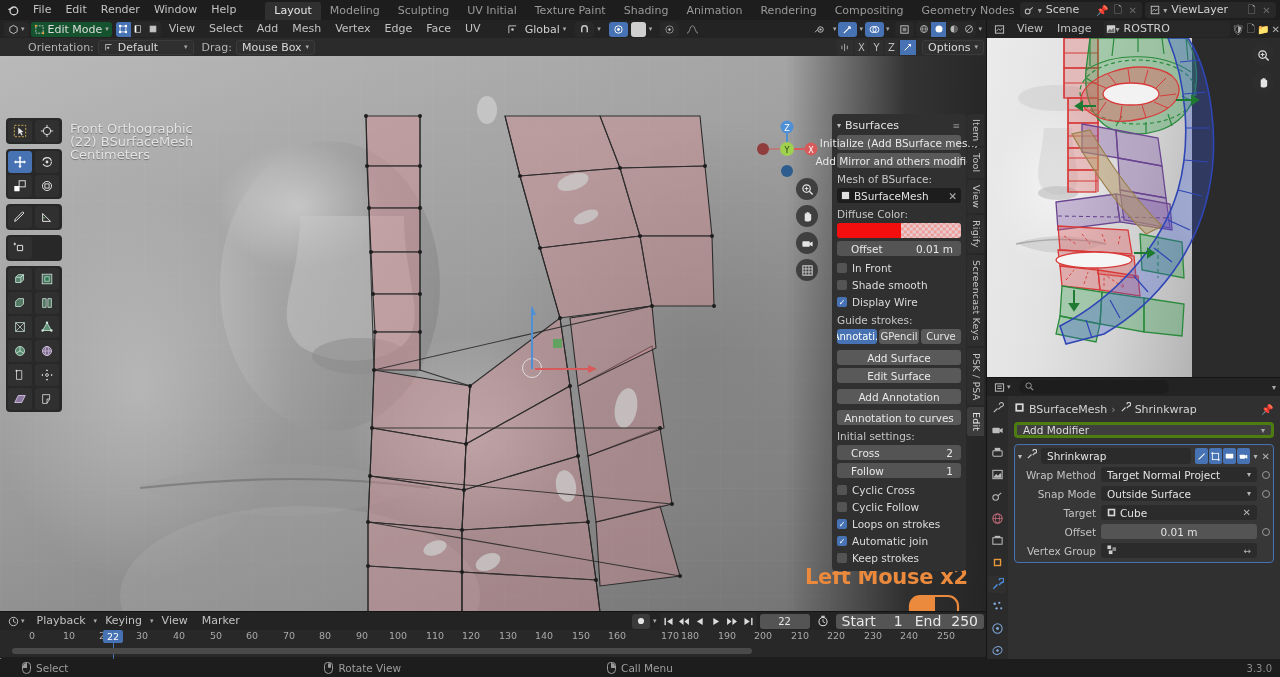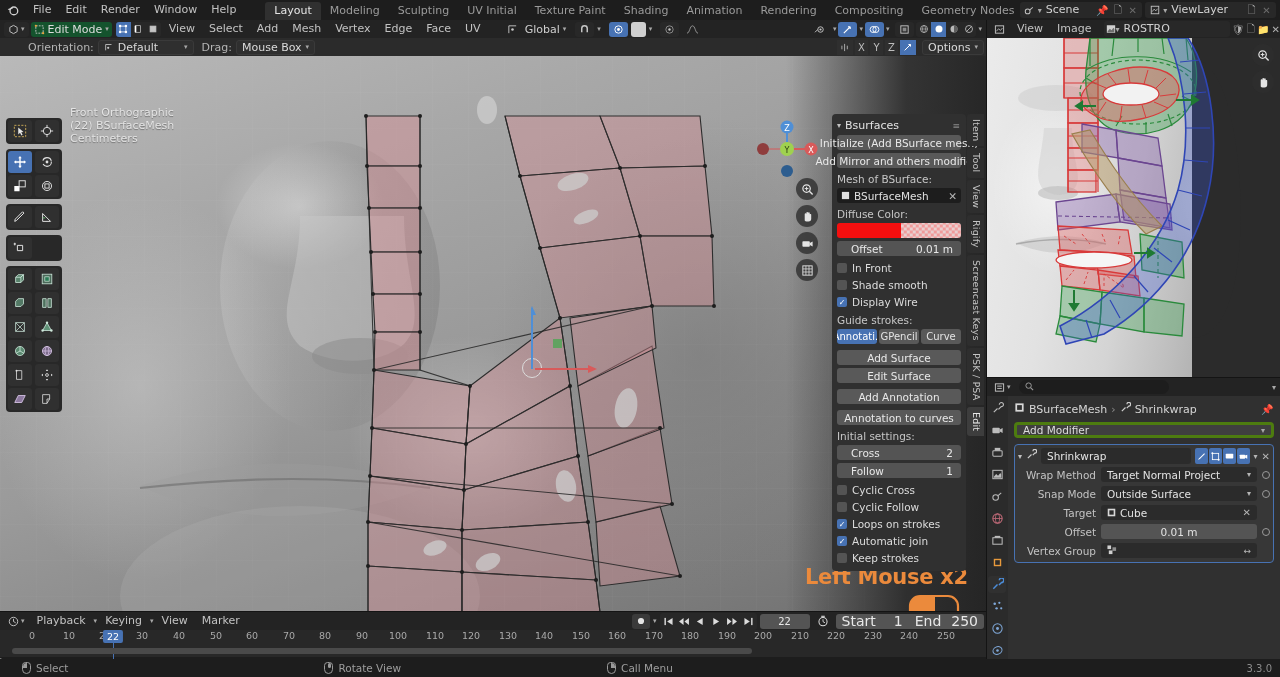--- a/index.html
+++ b/index.html
@@ -76,21 +76,21 @@
     background-image:
       linear-gradient(rgba(255,255,255,0.045) 1px, transparent 1px),
       linear-gradient(90deg, rgba(255,255,255,0.045) 1px, transparent 1px);
     background-size: 36px 36px;
     opacity:0.55;
   }
   .vp-dark-right {
     position:absolute; right:0; top:0; width:200px; height:556px;
     background:linear-gradient(90deg, rgba(40,40,40,0) 0%, rgba(40,40,40,0.9) 60%, rgba(35,35,35,0.97) 100%);
   }
-  .vp-text { position:absolute; left:70px; top:50px; color:#e8e8e8; font-size:11px; line-height:13px; text-shadow:0 1px 1px rgba(0,0,0,.4); }
+  .vp-text { position:absolute; left:70px; top:66px; color:#e8e8e8; font-size:13px; line-height:13px; text-shadow:0 1px 1px rgba(0,0,0,.4); }
   .vp-text div { opacity:.92; }
 
   
   svg.retopo { position:absolute; left:0; top:0; width:986px; height:556px; pointer-events:none; }
 
   
   .cursor3d { position:absolute; left:522px; top:302px; width:20px; height:20px;
               border:1.6px solid #dcdcdc; border-radius:50%; }
   .gizmo-move { position:absolute; left:531px; top:245px; }
 
@@ -1345,21 +1345,21 @@
       <div class="tick" style="left:289px;">70</div>
       <div class="tick" style="left:325px;">80</div>
       <div class="tick" style="left:362px;">90</div>
       <div class="tick" style="left:398px;">100</div>
       <div class="tick" style="left:435px;">110</div>
       <div class="tick" style="left:471px;">120</div>
       <div class="tick" style="left:508px;">130</div>
       <div class="tick" style="left:544px;">140</div>
       <div class="tick" style="left:581px;">150</div>
       <div class="tick" style="left:617px;">160</div>
-      <div class="tick" style="left:654px;">170</div>
+      <div class="tick" style="left:670px;">170</div>
       <div class="tick" style="left:690px;">180</div>
       <div class="tick" style="left:727px;">190</div>
       <div class="tick" style="left:763px;">200</div>
       <div class="tick" style="left:800px;">210</div>
       <div class="tick" style="left:836px;">220</div>
       <div class="tick" style="left:873px;">230</div>
       <div class="tick" style="left:909px;">240</div>
       <div class="tick" style="left:946px;">250</div>
       <div class="playhead-lbl" style="left:113px;">22</div>
       <div class="playhead-line" style="left:113px;top:13px;height:16px;"></div>

